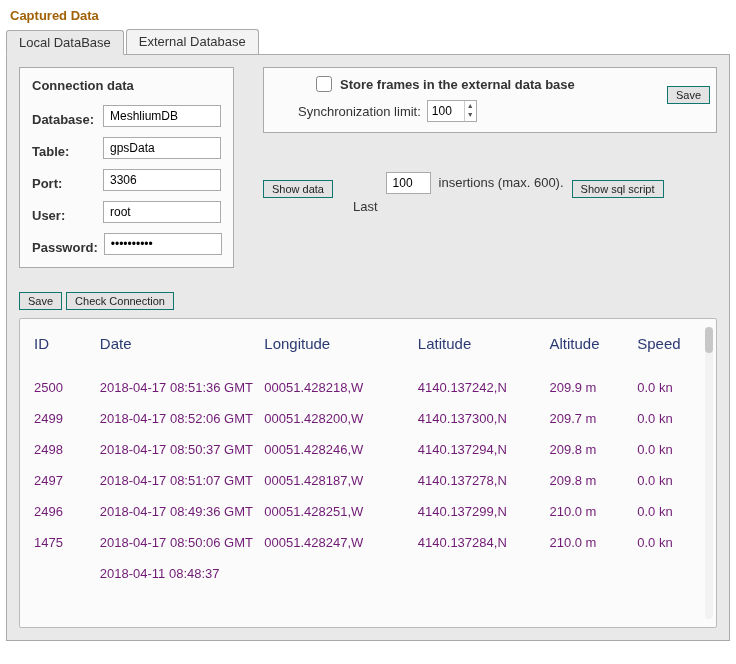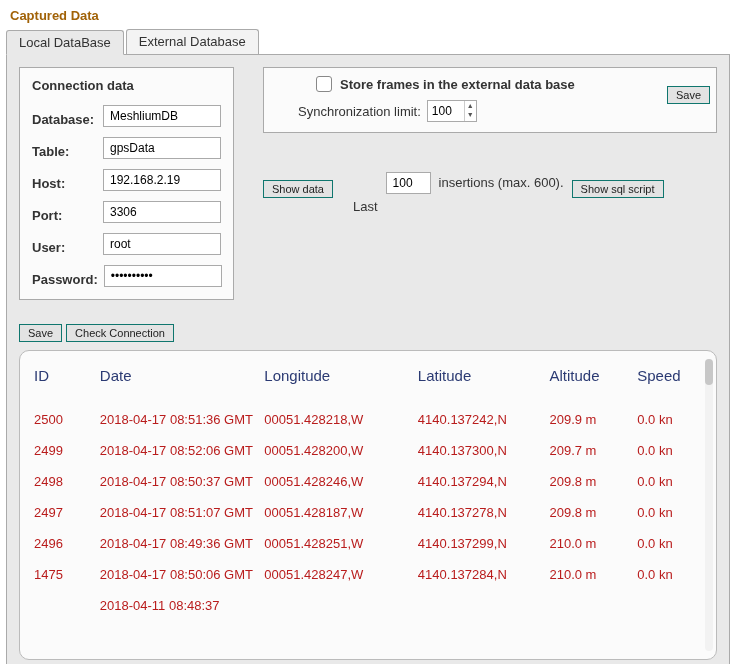--- a/index.html
+++ b/index.html
@@ -170,40 +170,40 @@
   }
   .bottom-btns {
     margin-top: 12px;
     display: flex;
     gap: 4px;
   }
   .table-wrap {
     margin-top: 8px;
     background: #fbfbfb;
     border: 1px solid #bbb;
-    border-radius: 10px;
+    border-radius: 2px;
     padding: 10px 6px 2px 10px;
     height: 310px;
     overflow: hidden;
     position: relative;
   }
   .data-table {
     width: 100%;
     border-collapse: collapse;
     table-layout: fixed;
   }
   .data-table th {
     text-align: left;
     color: #2b3a73;
     font-weight: normal;
     font-size: 15px;
     padding: 6px 4px 20px 4px;
   }
   .data-table td {
-    color: #b91c1c;
+    color: #701a75;
     font-size: 13px;
     padding: 8px 4px;
     vertical-align: middle;
   }
   .col-id { width: 60px; }
   .col-date { width: 150px; }
   .col-lon { width: 140px; }
   .col-lat { width: 120px; }
   .col-alt { width: 80px; }
   .col-spd { width: 70px; }
@@ -241,24 +241,20 @@
     <div class="conn-box">
       <div class="conn-title">Connection data</div>
 
       <div class="form-row">
         <label>Database:</label>
         <input type="text" value="MeshliumDB" style="">
       </div>
       <div class="form-row">
         <label>Table:</label>
         <input type="text" value="gpsData" style="">
-      </div>
-      <div class="form-row">
-        <label>Host:</label>
-        <input type="text" value="192.168.2.19" style="">
       </div>
       <div class="form-row">
         <label>Port:</label>
         <input type="text" value="3306" style="">
       </div>
       <div class="form-row">
         <label>User:</label>
         <input type="text" value="root" style="">
       </div>
       <div class="form-row" style="margin-bottom:0">

